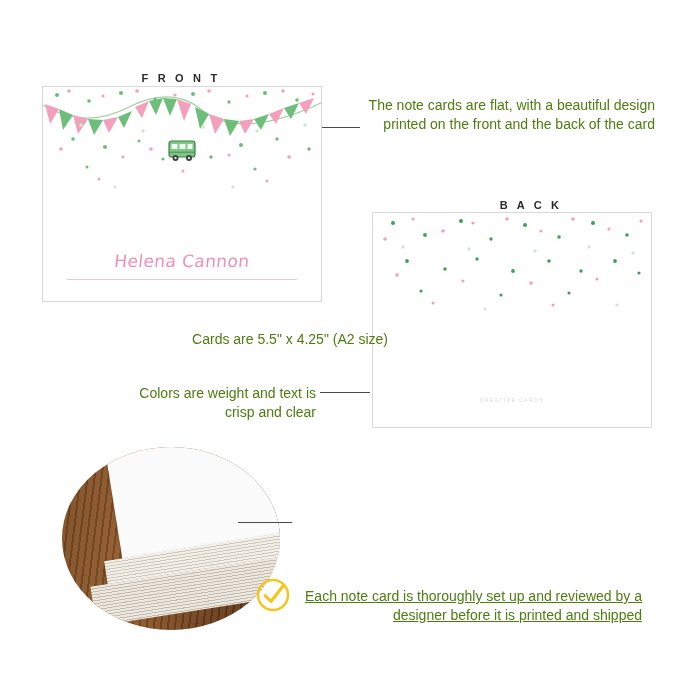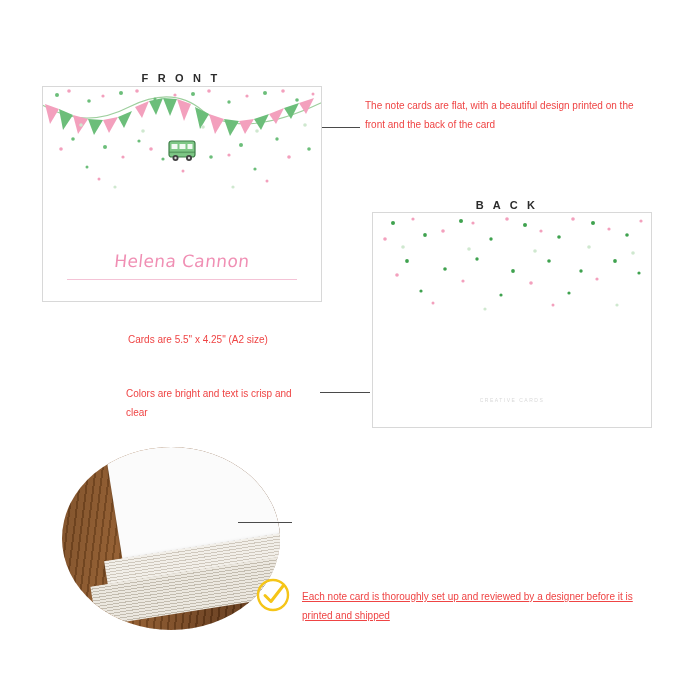--- a/index.html
+++ b/index.html
@@ -18,24 +18,25 @@
   .stage {
     position: absolute;
     left: 0; top: 0;
     width: 700px;
     height: 700px;
   }
 
   
   .caption {
     position: absolute;
-    font-size: 10px;
+    font-size: 14px;
     line-height: 19px;
-    color: #ef4444;
+    color: #4d7c0f;
     font-family: "Liberation Sans", sans-serif;
+    text-align: right;
   }
   .section-label {
     position: absolute;
     font-size: 11px;
     letter-spacing: 3.2px;
     font-weight: bold;
     color: #2b2b2b;
     text-align: center;
   }
 
@@ -268,21 +269,21 @@
       <circle cx="24" cy="21" r="1.2" fill="#d8d8d8"></circle>
     </svg>
 
     <div class="card-name" style="top:164px;">Helena Cannon</div>
     <div class="name-rule" style="left:24px; top:192px; width:230px;"></div>
   </div>
 
   <div class="leader" style="left:322px; top:127px; width:38px;"></div>
   <div class="caption" style="left:365px; top:96px; width:290px;">The note cards are flat, with a beautiful design printed on the front and the back of the card</div>
 
-  <div class="section-label" style="left:368px; top:199px; width:278px;">B A C K</div>
+  <div class="section-label" style="left:392px; top:199px; width:278px;">B A C K</div>
 
   <div class="card" id="back-card">
     <svg class="confetti" style="left:0;top:0;" width="278" height="120">
       <g fill="#3fa24f">
         <circle cx="20" cy="10" r="2"></circle>
           <circle cx="52" cy="22" r="1.9"></circle>
         <circle cx="88" cy="8" r="2"></circle>
           <circle cx="118" cy="26" r="1.7"></circle>
         <circle cx="152" cy="12" r="2"></circle>
           <circle cx="186" cy="24" r="1.8"></circle>
@@ -325,21 +326,21 @@
         <circle cx="260" cy="40" r="1.8"></circle>
           <circle cx="112" cy="96" r="1.6"></circle>
         <circle cx="244" cy="92" r="1.6"></circle>
       </g>
     </svg>
     <div class="back-mark" style="top:184px;">CREATIVE CARDS</div>
   </div>
 
   <div class="caption" style="left:128px; top:330px; width:260px;">Cards are 5.5" x 4.25" (A2 size)</div>
 
-  <div class="caption" style="left:126px; top:384px; width:190px;">Colors are bright and text is crisp and clear</div>
+  <div class="caption" style="left:126px; top:384px; width:190px;">Colors are weight and text is crisp and clear</div>
   <div class="leader" style="left:320px; top:392px; width:50px;"></div>
 
   <div id="photo">
     <div class="wood"></div>
     <div class="stack"></div>
     <div class="stack-edge"></div>
     <div class="stack-edge2"></div>
   </div>
 
   <div class="leader" style="left:238px; top:522px; width:54px;"></div>

